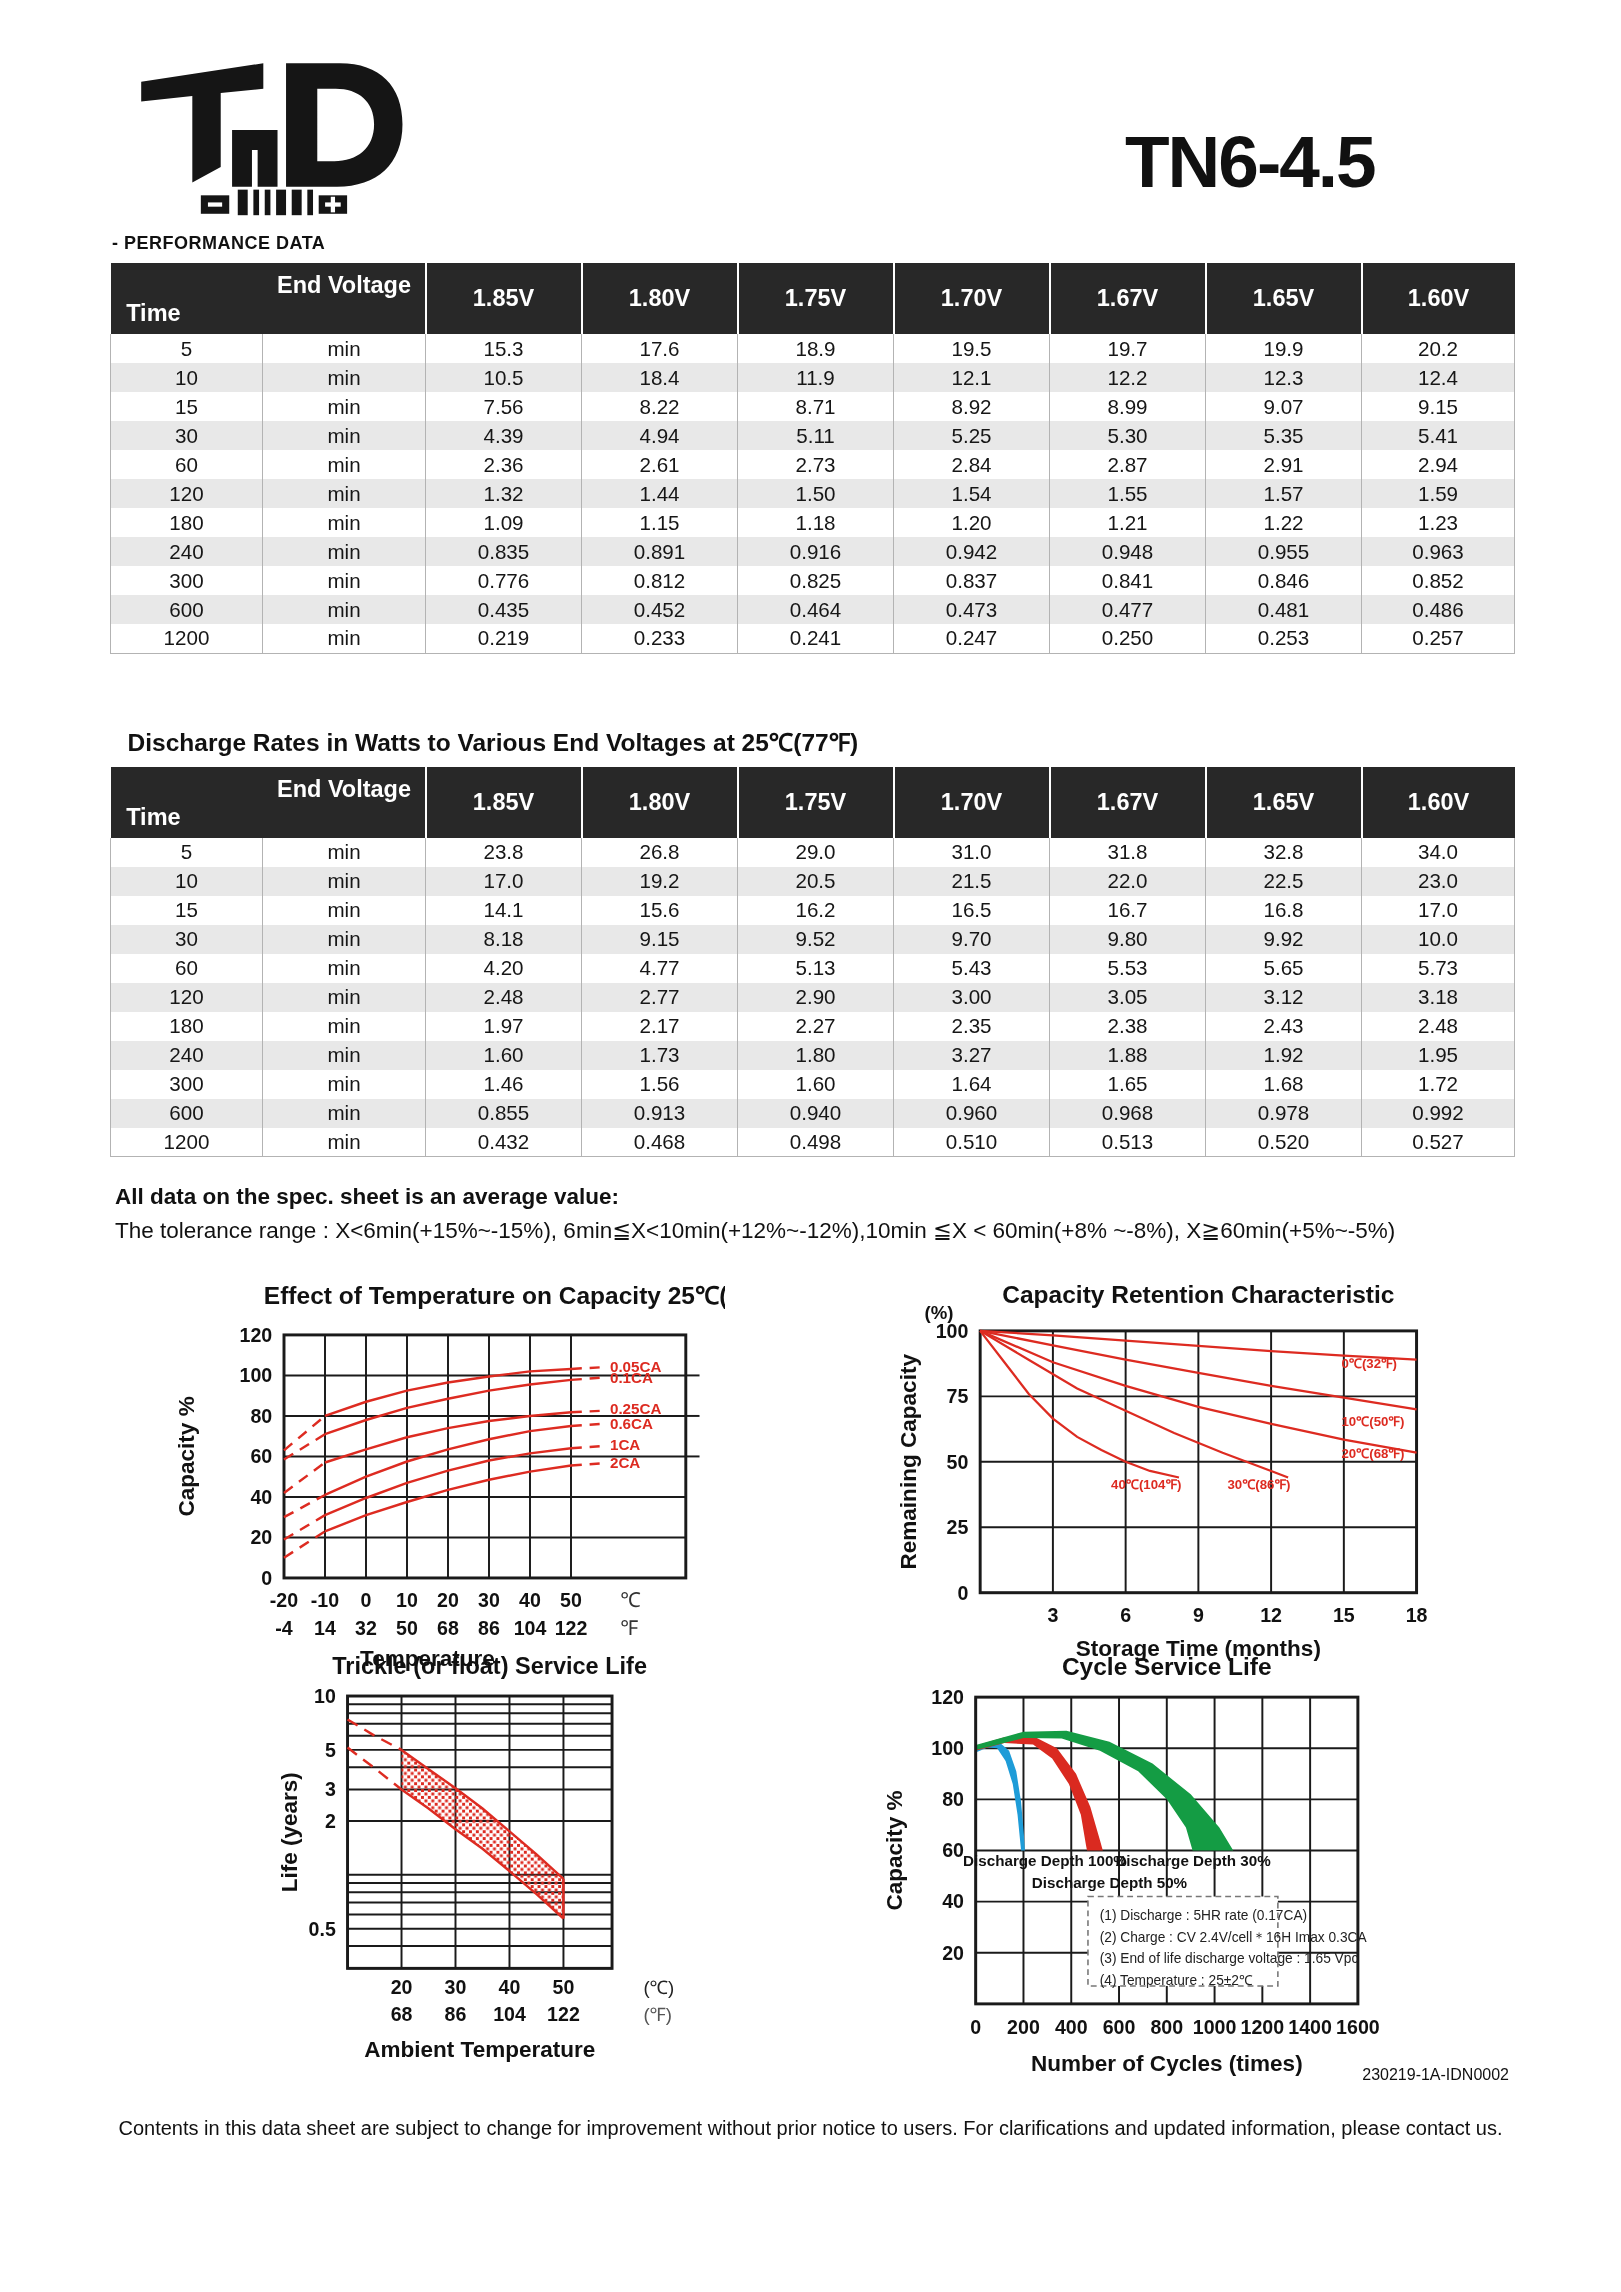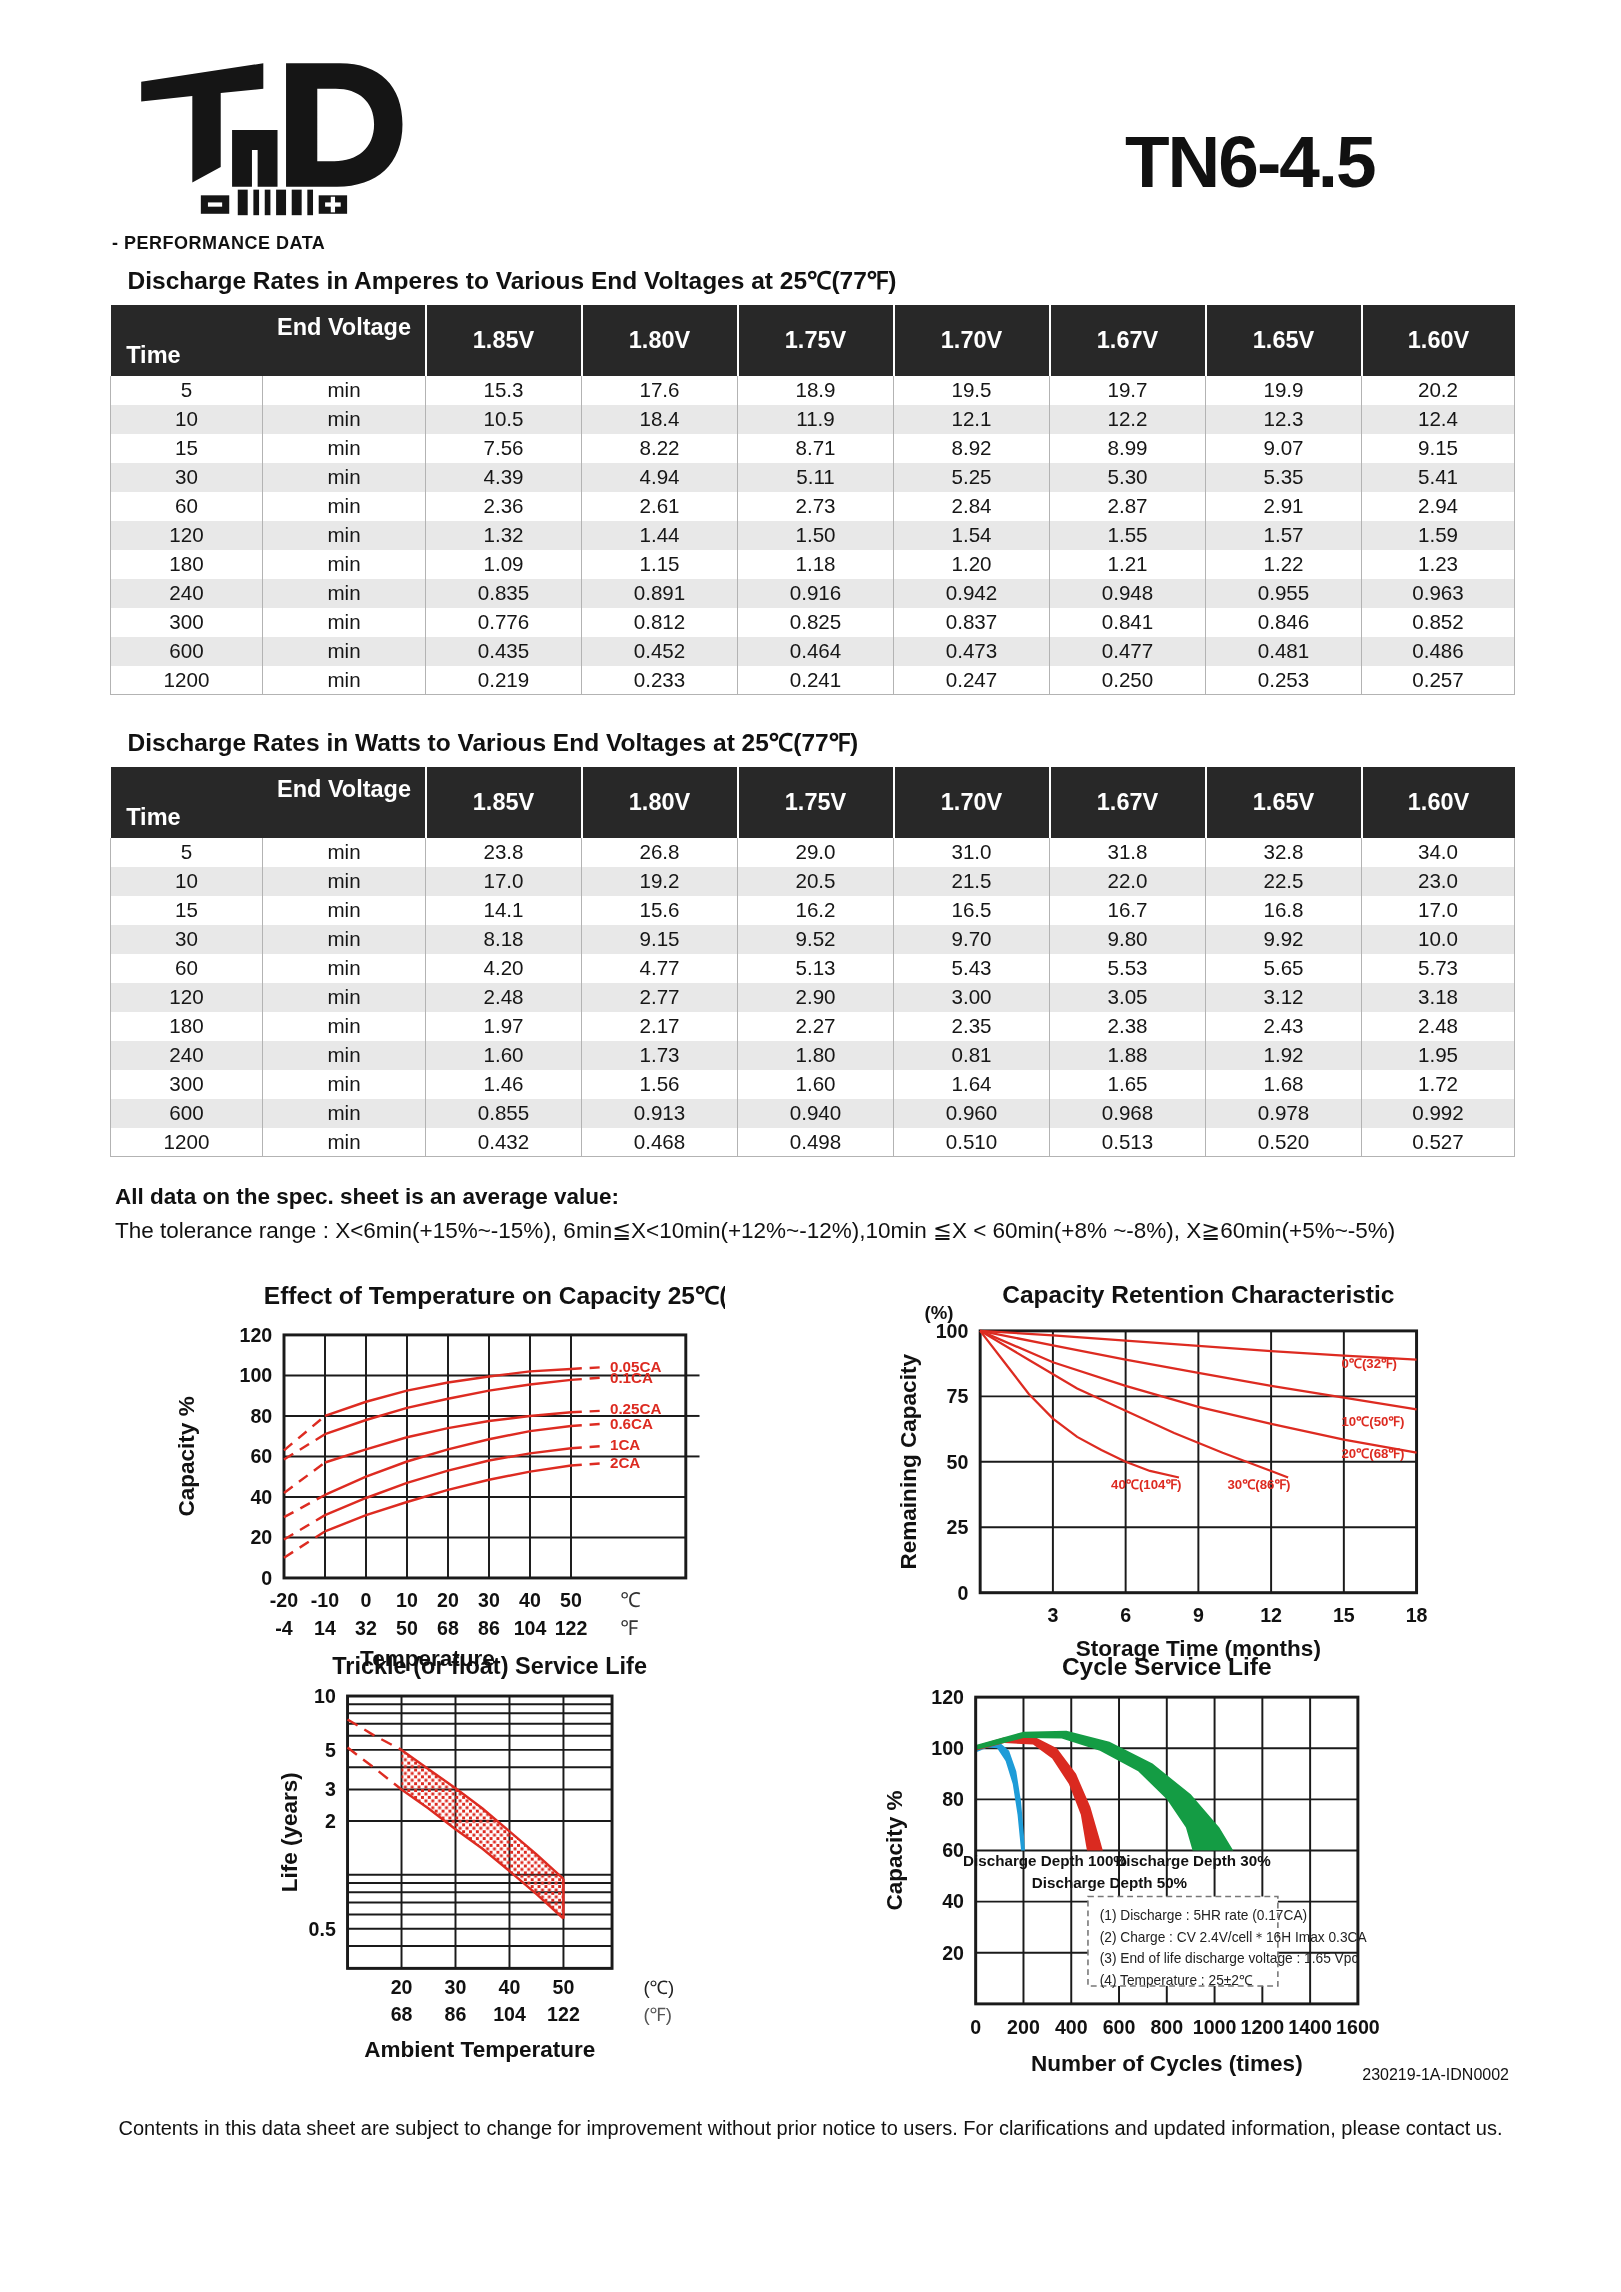--- a/index.html
+++ b/index.html
@@ -54,21 +54,20 @@
         <rect x="143.5" y="107" width="3" height="11"></rect>
       </g>
     </g>
   </svg>
 
   <div class="abs model" style="left:1125px;top:125px">TN6-4.5</div>
 
   <div class="abs section-title" style="left:112px;top:233px">- PERFORMANCE DATA</div>
 
   <div class="abs" style="left:110px;top:263px">
-    <div class="tbl-title">Discharge Rates in Amperes to Various End Voltages at 25℃(77℉)</div>
     <table class="dtable">
         <colgroup>
           <col style="width: 152px;">
           <col style="width: 163px;">
           <col style="width: 156px;">
           <col style="width: 156px;">
           <col style="width: 156px;">
           <col style="width: 156px;">
           <col style="width: 156px;">
           <col style="width: 156px;">
@@ -321,21 +320,21 @@
             <td>2.38</td>
             <td>2.43</td>
             <td>2.48</td>
           </tr>
           <tr>
             <td>240</td>
             <td>min</td>
             <td>1.60</td>
             <td>1.73</td>
             <td>1.80</td>
-            <td>0.81</td>
+            <td>3.27</td>
             <td>1.88</td>
             <td>1.92</td>
             <td>1.95</td>
           </tr>
           <tr>
             <td>300</td>
             <td>min</td>
             <td>1.46</td>
             <td>1.56</td>
             <td>1.60</td>

